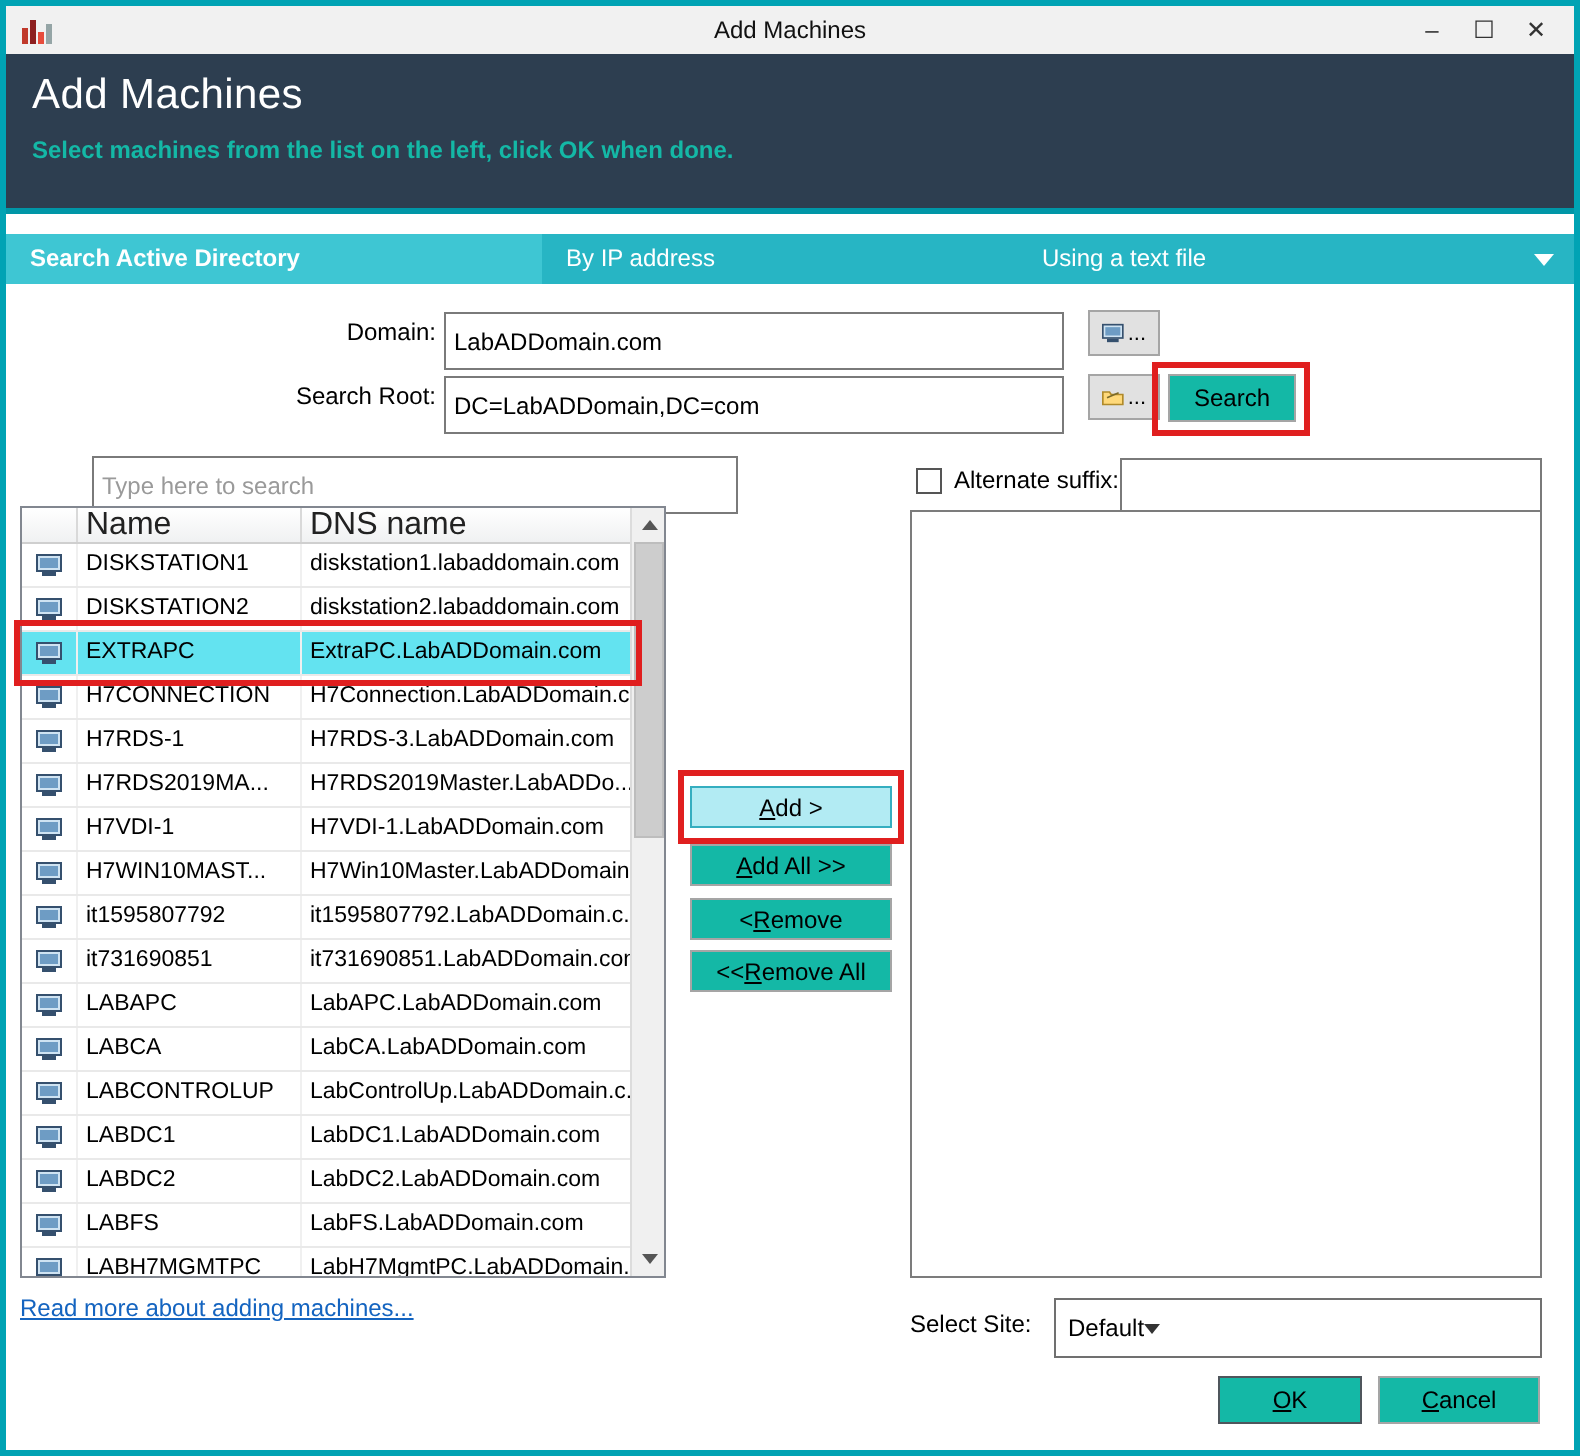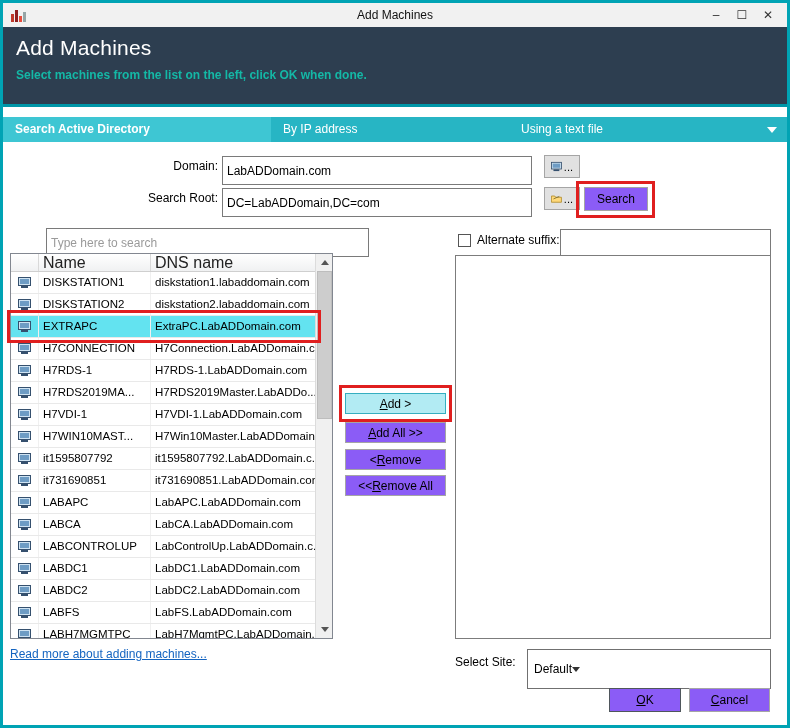--- a/index.html
+++ b/index.html
@@ -69,21 +69,21 @@
 
   #domain-label { left: 80px; top: 153px; width: 135px; text-align: right; }
   #domain-input { left: 219px; top: 153px; width: 310px; }
   #domain-browse { left: 541px; top: 152px; width: 36px; height: 23px; }
   #sr-label { left: 80px; top: 185px; width: 135px; text-align: right; }
   #sr-input { left: 219px; top: 185px; width: 310px; }
   #sr-browse { left: 541px; top: 184px; width: 36px; height: 23px; }
   #search-btn { left: 581px; top: 184px; width: 64px; height: 24px; }
 
   .btn {
-    position: absolute; background: #8b5cf6; border: 1px solid #a5a5a5;
+    position: absolute; background: #14b8a6; border: 1px solid #a5a5a5;
     font: 12px "Liberation Sans", sans-serif; color: #000;
     display: flex; align-items: center; justify-content: center; cursor: default;
   }
   .browse-btn {
     position: absolute; background: #e1e1e1; border: 1px solid #a5a5a5;
     font: 11px "Liberation Sans", sans-serif;
     display: flex; align-items: center; justify-content: center; gap: 2px; cursor: default;
   }
   .mn { text-decoration: underline; }
 
@@ -138,21 +138,21 @@
   #alt-label { left: 474px; top: 227px; }
   #alt-input { left: 557px; top: 226px; width: 211px; }
 
   .listbox {
     position: absolute; left: 452px; top: 252px; width: 316px; height: 384px;
     border: 1px solid #7c7c7c; background: #fff;
   }
 
   #site-label { left: 452px; top: 649px; }
   .dropdown {
-    position: absolute; left: 524px; top: 646px; width: 244px; height: 40px;
+    position: absolute; left: 524px; top: 646px; width: 244px; height: 30px;
     border: 1px solid #707070; background: #fff;
     display: flex; align-items: center; 
     padding: 0 7px 0 6px; font-size: 12px; cursor: default;
   }
 
   
   .link {
     position: absolute; left: 7px; top: 644px; font-size: 12px;
     color: var(--link, #1464c0); text-decoration: underline; cursor: pointer;
   }
@@ -288,21 +288,21 @@
   </div>
         <div class="trow">
     <span class="icon-cell">
       <svg width="13" height="11" viewBox="0 0 13 11">
         <rect x="0.5" y="0.5" width="12" height="8" fill="#cfe3f2" stroke="#35506e"></rect>
         <rect x="2" y="2" width="9" height="5" fill="#6e9cc4"></rect>
         <rect x="3.5" y="9.5" width="6" height="1" fill="#35506e" stroke="#35506e"></rect>
       </svg>
     </span>
     <span class="name-cell">H7RDS-1</span>
-    <span class="dns-cell">H7RDS-1.LabADDomain.com</span>
+    <span class="dns-cell">H7RDS-3.LabADDomain.com</span>
   </div>
         <div class="trow">
     <span class="icon-cell">
       <svg width="13" height="11" viewBox="0 0 13 11">
         <rect x="0.5" y="0.5" width="12" height="8" fill="#cfe3f2" stroke="#35506e"></rect>
         <rect x="2" y="2" width="9" height="5" fill="#6e9cc4"></rect>
         <rect x="3.5" y="9.5" width="6" height="1" fill="#35506e" stroke="#35506e"></rect>
       </svg>
     </span>
     <span class="name-cell">H7RDS2019MA...</span>

